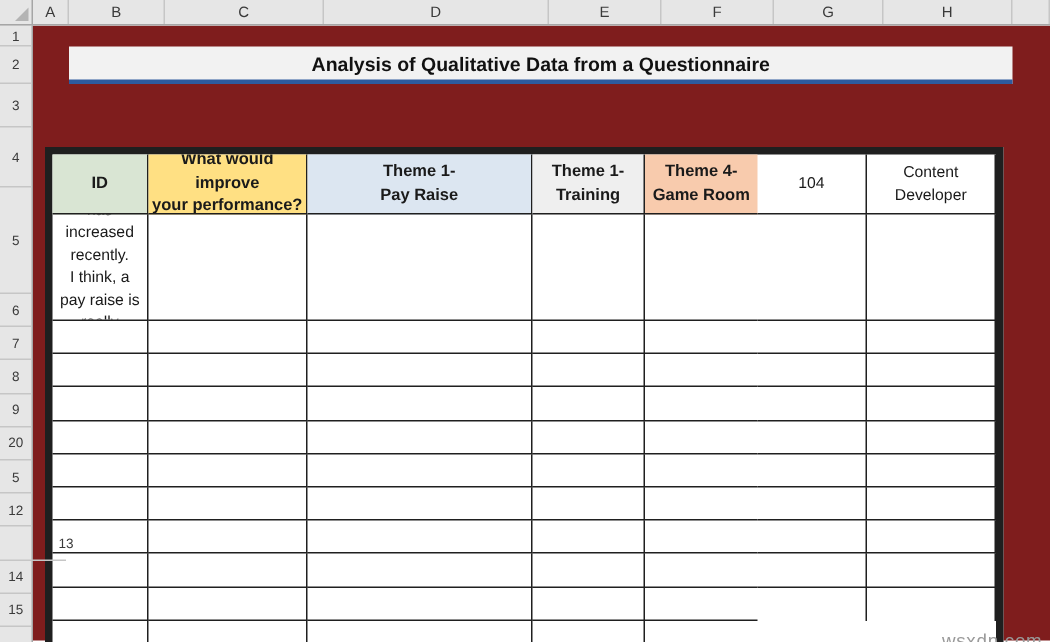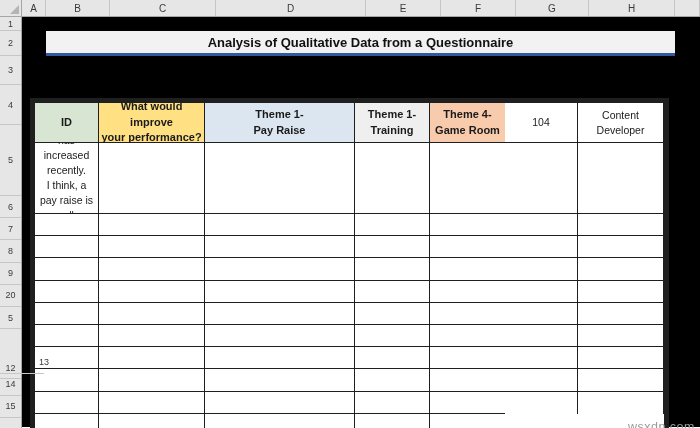--- a/index.html
+++ b/index.html
@@ -30,21 +30,21 @@
   .row-strip {
     position:absolute; left:0; top:17px; width:22px; height:411px;
     background:#e6e6e6; border-right:1px solid #a6a6a6; z-index:2;
   }
   .row-cell {
     position:absolute; left:0; width:21px;
     display:flex; align-items:center; justify-content:center;
     font-size:9px; color:#3a3a3a; border-bottom:1px solid #c6c6c6;
   }
   
-  .sheet { position:absolute; left:22px; top:17px; width:678px; height:410px; background:#000000; }
+  .sheet { position:absolute; left:22px; top:17px; width:678px; height:410px; background:#7f1d1d; }
   .title-cell {
     position:absolute; left:24px; top:14px; width:629px; height:25px;
     background:#f2f2f2; border-bottom:3px solid #2e5b9e;
     display:flex; align-items:center; justify-content:center;
     font-weight:bold; font-size:13px; color:#111;
   }
   .qtable {
     position:absolute; left:8px; top:68px;
     display:inline-grid;
     grid-template-columns:64px 106px 150px 75px 75px 73px 86px;
@@ -93,21 +93,21 @@
       <div class="row-cell" style="top: 14px; height: 25px;">2</div>
       <div class="row-cell" style="top: 39px; height: 29px;">3</div>
       <div class="row-cell" style="top: 68px; height: 40px;">4</div>
       <div class="row-cell" style="top: 108px; height: 71px;">5</div>
       <div class="row-cell" style="top: 179px; height: 22.2px;">6</div>
       <div class="row-cell" style="top: 201.2px; height: 22.2px;">7</div>
       <div class="row-cell" style="top: 223.4px; height: 22.2px;">8</div>
       <div class="row-cell" style="top: 245.6px; height: 22.2px;">9</div>
       <div class="row-cell" style="top: 267.8px; height: 22.2px;">20</div>
       <div class="row-cell" style="top: 290px; height: 22.2px;">5</div>
-      <div class="row-cell" style="top: 312.2px; height: 22.2px; margin-top: 28px;">12</div>
+      <div class="row-cell" style="top: 312.2px; height: 22.2px;">12</div>
       <div class="row-cell" style="top: 334.4px; height: 22.2px; padding-left: 44px;">13</div>
       <div class="row-cell" style="top: 356.6px; height: 22.2px;">14</div>
       <div class="row-cell" style="top: 378.8px; height: 22.2px;">15</div>
     </div>
 
   <div class="sheet">
     <div class="title-cell" style="border-bottom-color: rgb(46, 91, 158);">Analysis of Qualitative Data from a Questionnaire</div>
 
     <div class="qtable" style="border-color: rgb(31, 31, 31);">
         <div class="tcell hdr" style="background: rgb(217, 229, 211);">ID</div>

